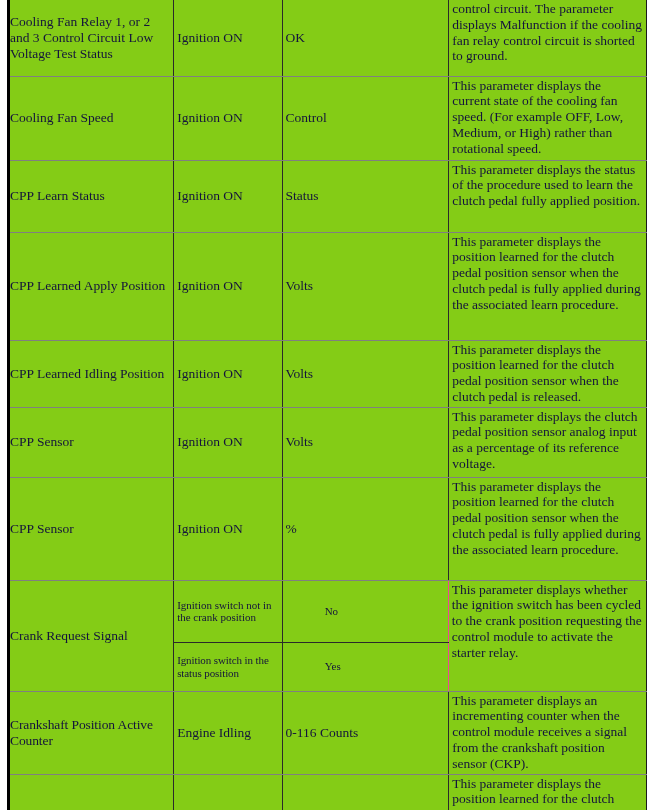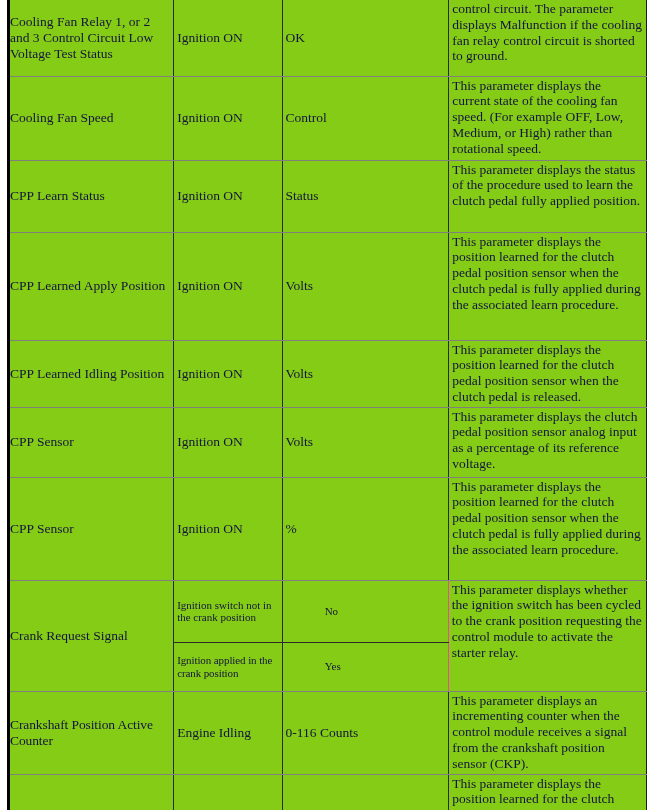--- a/index.html
+++ b/index.html
@@ -153,21 +153,21 @@
           <colgroup>
             <col class="s-cond">
             <col class="s-value">
           </colgroup>
           <tbody>
             <tr style="height:62px">
               <td class="sc-cond">Ignition switch not in the crank position</td>
               <td class="sc-val">No</td>
             </tr>
             <tr style="height:48px">
-              <td class="sc-cond tight">Ignition applied in the crank position</td>
+              <td class="sc-cond tight">Ignition switch in the status position</td>
               <td class="sc-val">Yes</td>
             </tr>
           </tbody>
         </table>
       </td>
       <td class="desc">This parameter displays whether the ignition switch has been cycled to the crank position requesting the control module to activate the starter relay.</td>
     </tr>
 
     <tr style="height:74px">
       <td class="tight">Crankshaft Position Active Counter</td>

